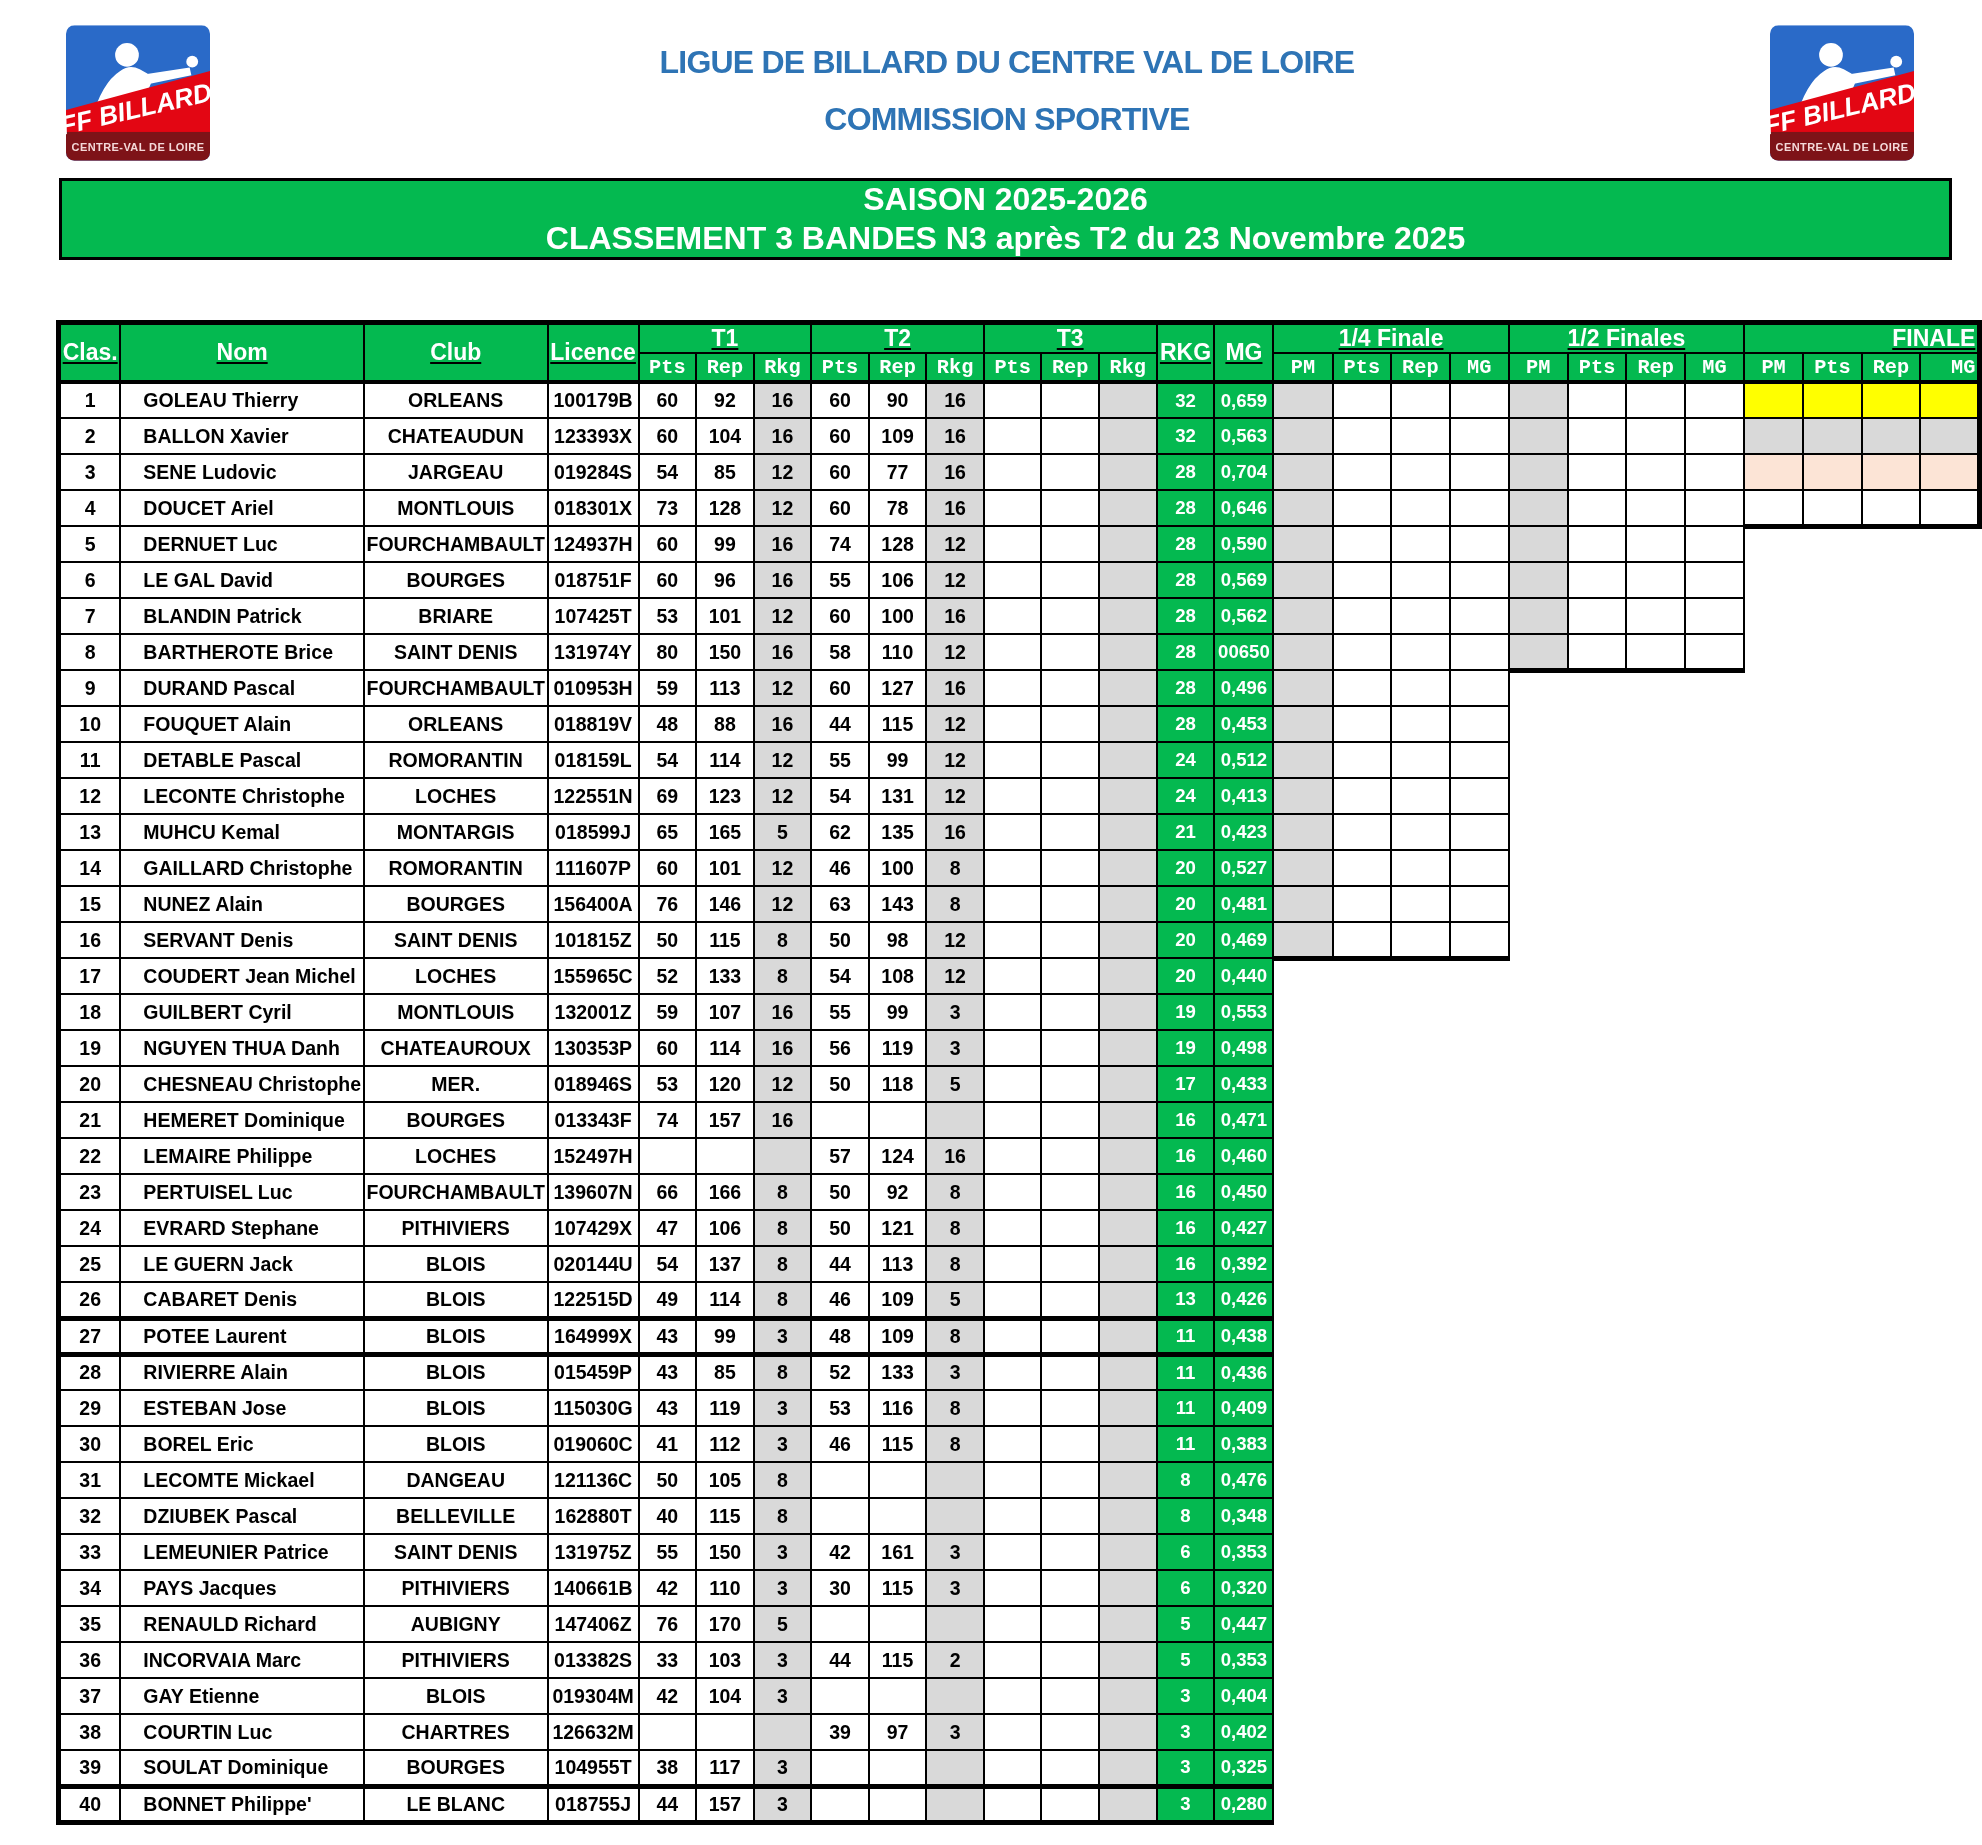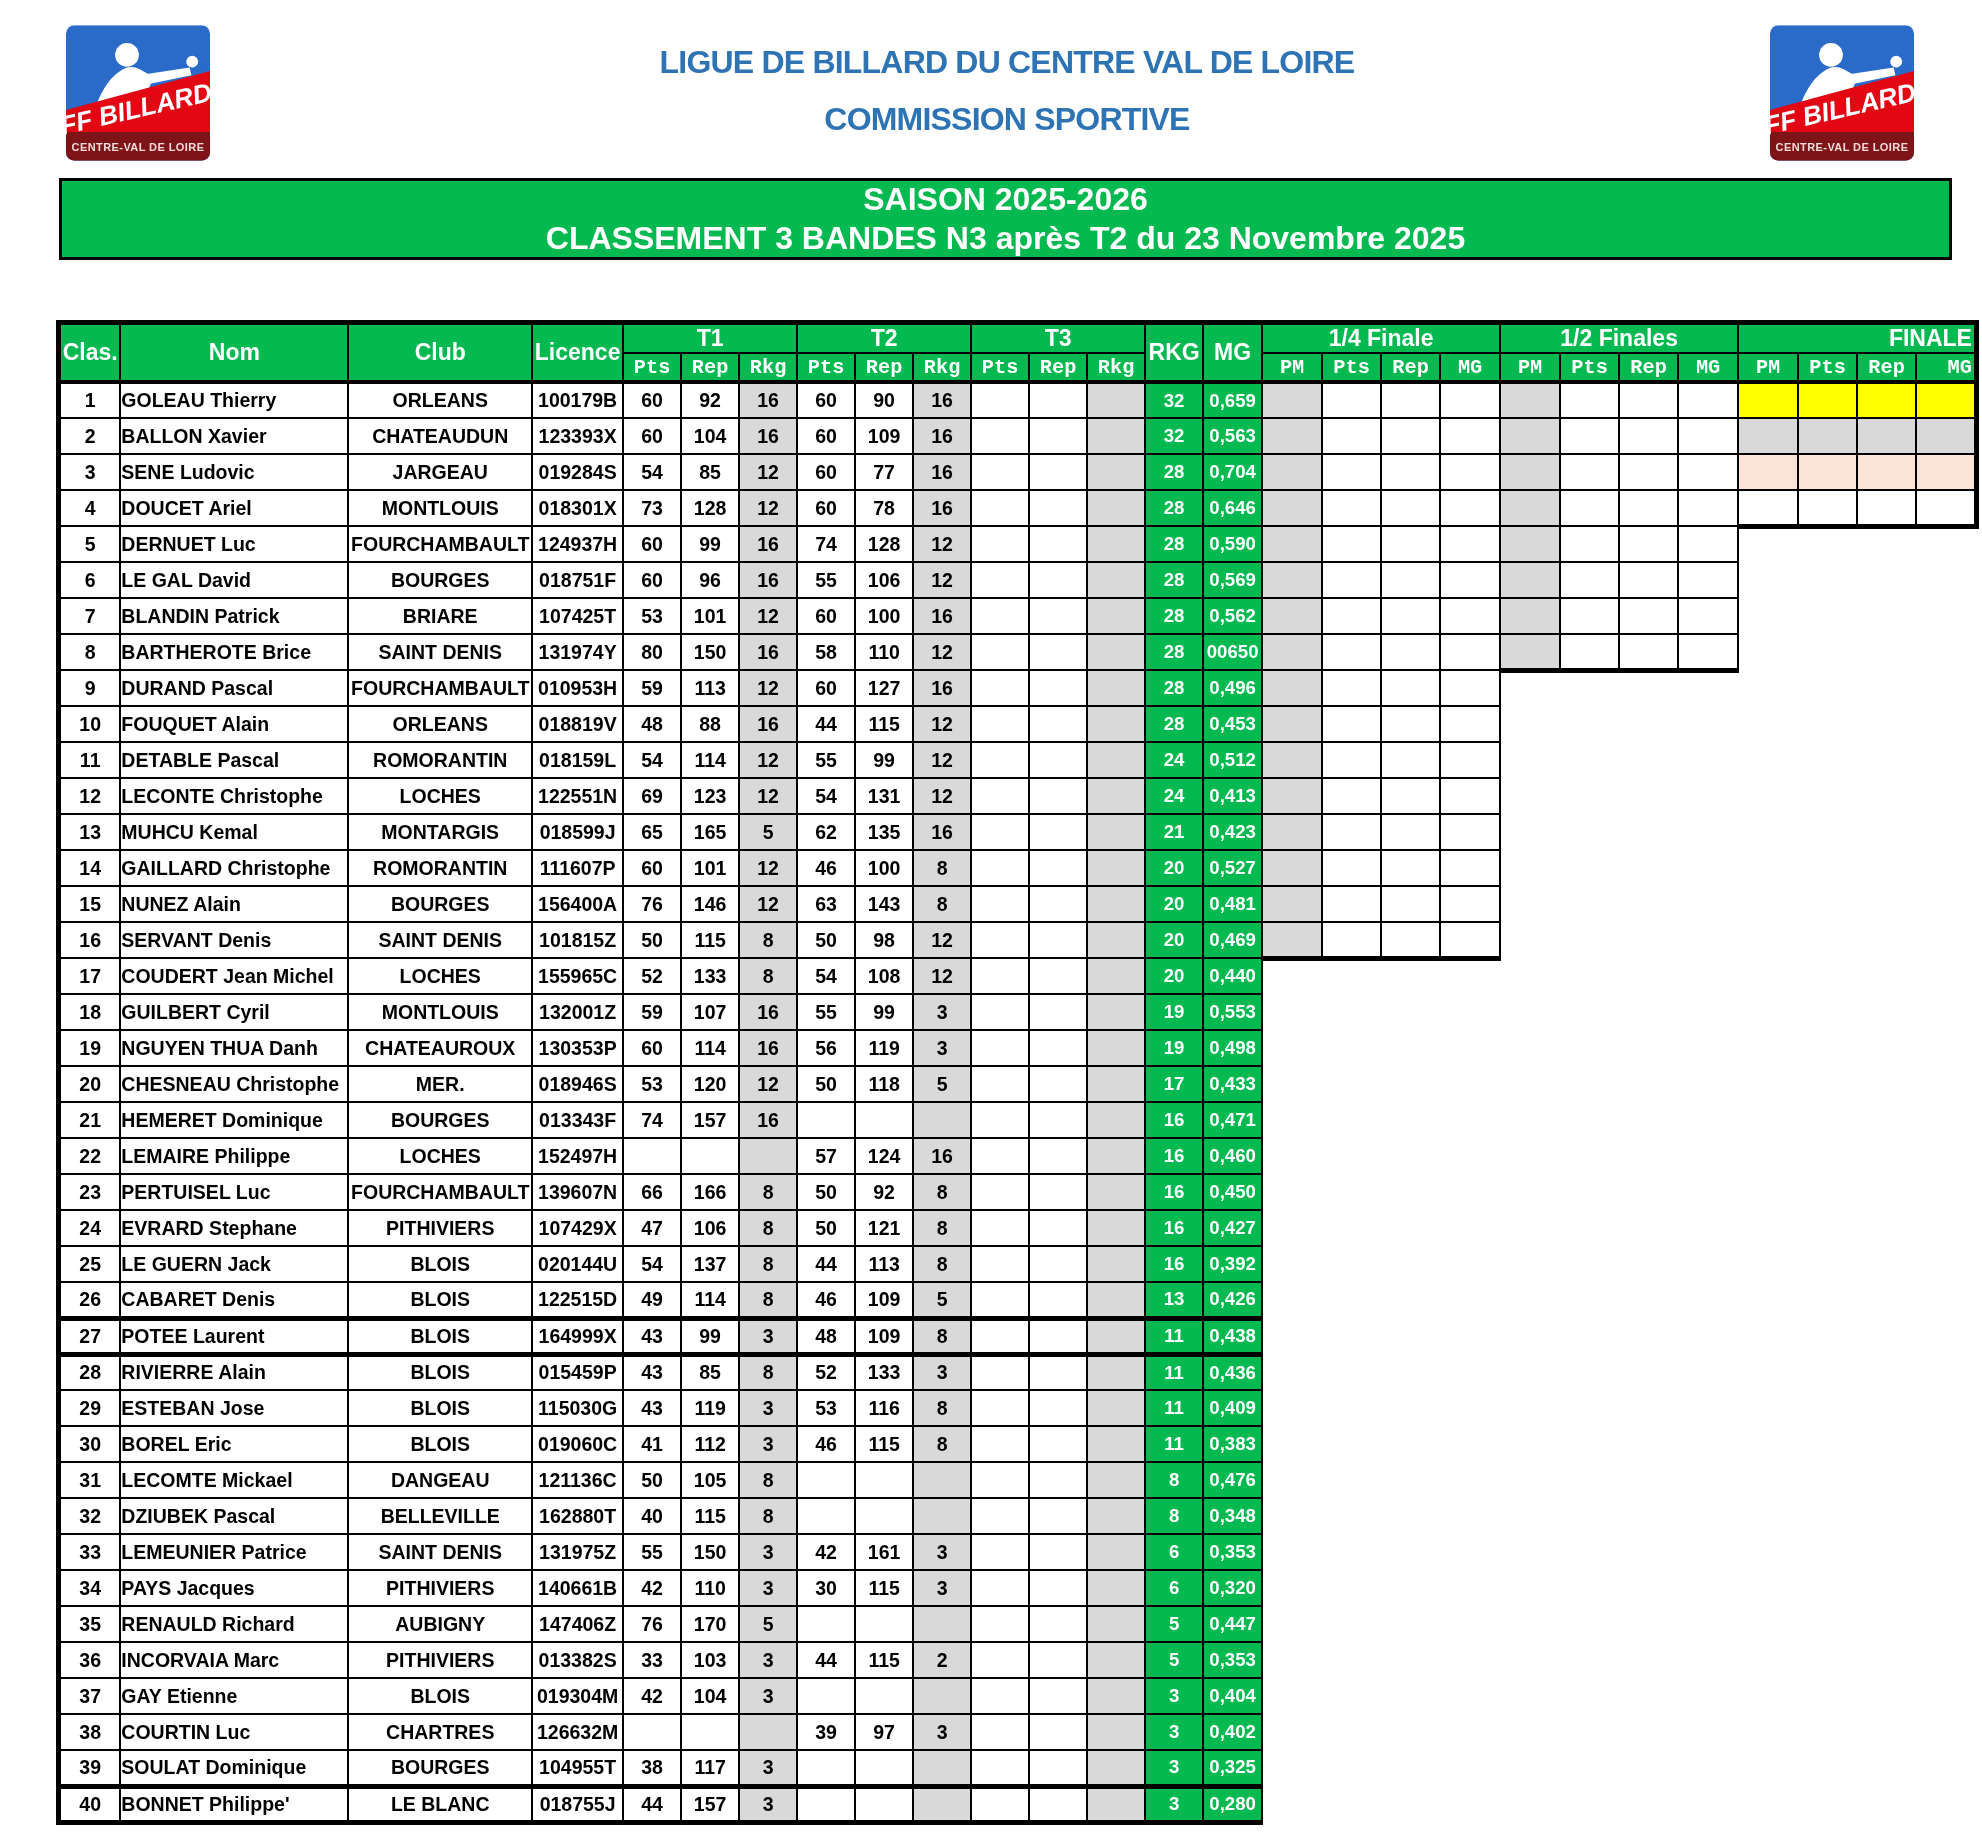--- a/index.html
+++ b/index.html
@@ -23,25 +23,25 @@
   }
   .banner div{color:#fff;font-weight:bold;font-size:32px;line-height:39px;white-space:nowrap;}
   
   .table-wrap{position:absolute;left:56px;top:320px;}
   table{border-collapse:collapse;table-layout:fixed;}
   th,td{
     border:2.5px solid #000;padding:0 1.7px;font-weight:bold;text-align:center;
     overflow:hidden;white-space:nowrap;box-sizing:border-box;
   }
   thead th{background:#04B950;color:#fff;}
-  tr.h1{height:24.6px;} tr.h2{height:29px;} tr.data{height:36px;}
+  tr.h1{height:24.6px;text-decoration:underline;} tr.h2{height:29px;} tr.data{height:36px;}
   th.big{font-size:23px;}         
   th.sub{font-size:20.3px;font-family:Liberation Mono, monospace;}         
   td{font-size:19.5px;background:#fff;}
-  td.name{text-align:left;padding-left:0;margin-left:22px;}
+  td.name{text-align:left;padding-left:22px;margin-left:22px;}
   td.grey{background:#D9D9D9;}
   td.green{background:#04B950;color:#fff;font-size:18.6px;}
   td.void{border:none;background:transparent;}
   .bt{border-top-width:5.1px !important;}
   .bb{border-bottom-width:5.1px !important;}
   .bl{border-left-width:5.1px !important;}
   .br{border-right-width:5.1px !important;text-align:right;}
   .hb{border-bottom-width:4.2px !important;} 
 </style>
 </head>

